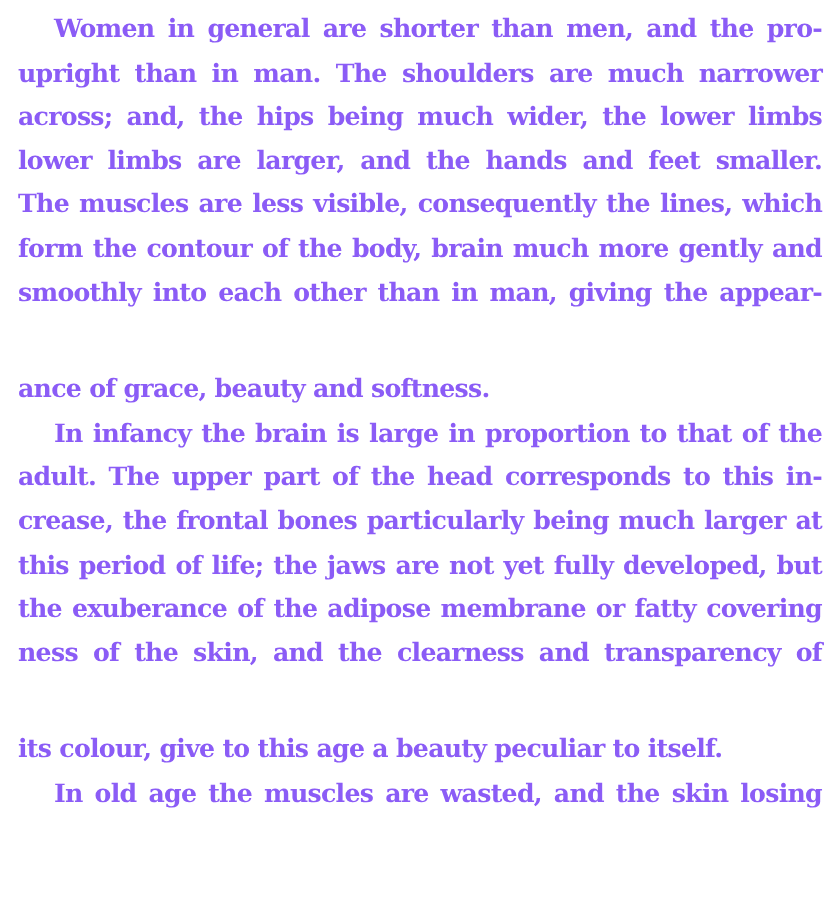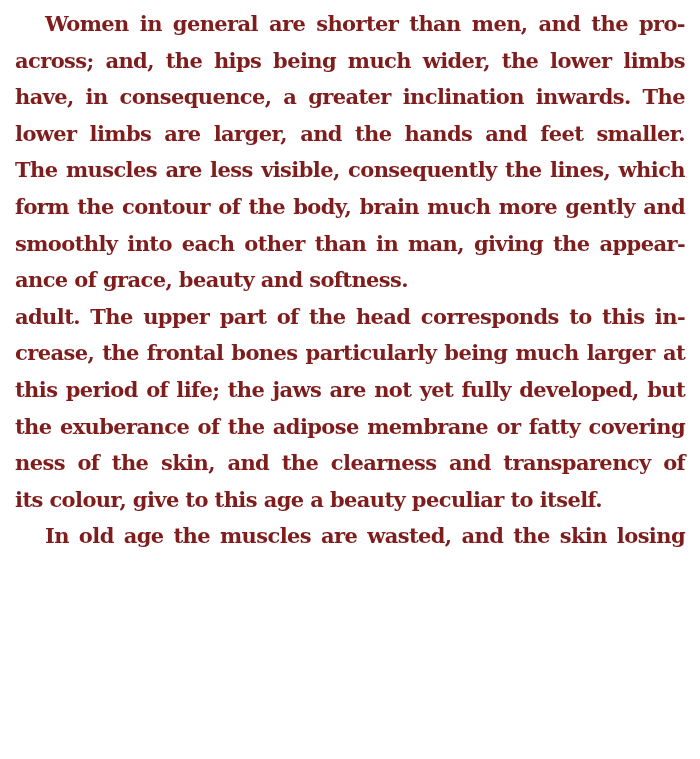--- a/index.html
+++ b/index.html
@@ -11,57 +11,59 @@
       width: 700px;
       height: 759px;
       overflow: hidden;
       position: relative;
     }
     .page {
       position: absolute;
       left: 15px;
       top: 6px;
       width: 670px;
-      color: #7f1d1d;
+      color: #8b5cf6;
       font-family: "DejaVu Serif", "Liberation Serif", serif;
       font-weight: bold;
       font-size: 21px;
       letter-spacing: -0.6px;
     }
     .line {
       display: block;
       height: 36.6px;
       line-height: 36.6px;
       white-space: nowrap;
       text-align: justify;
       text-align-last: justify;
       overflow: visible;
     }
     .line.indent {
       padding-left: 30px;
     }
     .line.last {
       text-align-last: left;
+      margin-top: 44px;
     }
   </style>
 </head>
 <body>
 
 <div class="page">
   <div>
     <span class="line indent">Women in general are shorter than men, and the pro-</span>
+    <span class="line">upright than in man. The shoulders are much narrower</span>
     <span class="line">across; and, the hips being much wider, the lower limbs</span>
-    <span class="line">have, in consequence, a greater inclination inwards. The</span>
     <span class="line">lower limbs are larger, and the hands and feet smaller.</span>
     <span class="line">The muscles are less visible, consequently the lines, which</span>
     <span class="line">form the contour of the body, brain much more gently and</span>
     <span class="line">smoothly into each other than in man, giving the appear-</span>
     <span class="line last">ance of grace, beauty and softness.</span>
   </div>
   <div>
+    <span class="line indent">In infancy the brain is large in proportion to that of the</span>
     <span class="line">adult. The upper part of the head corresponds to this in-</span>
     <span class="line">crease, the frontal bones particularly being much larger at</span>
     <span class="line">this period of life; the jaws are not yet fully developed, but</span>
     <span class="line">the exuberance of the adipose membrane or fatty covering</span>
     <span class="line">ness of the skin, and the clearness and transparency of</span>
     <span class="line last">its colour, give to this age a beauty peculiar to itself.</span>
   </div>
   <div>
     <span class="line indent">In old age the muscles are wasted, and the skin losing</span>
   </div>

